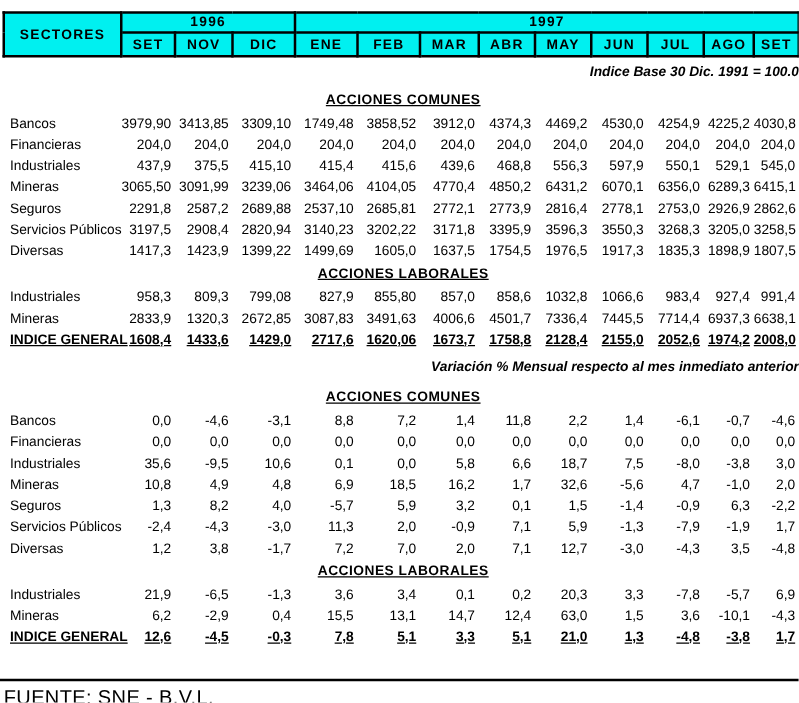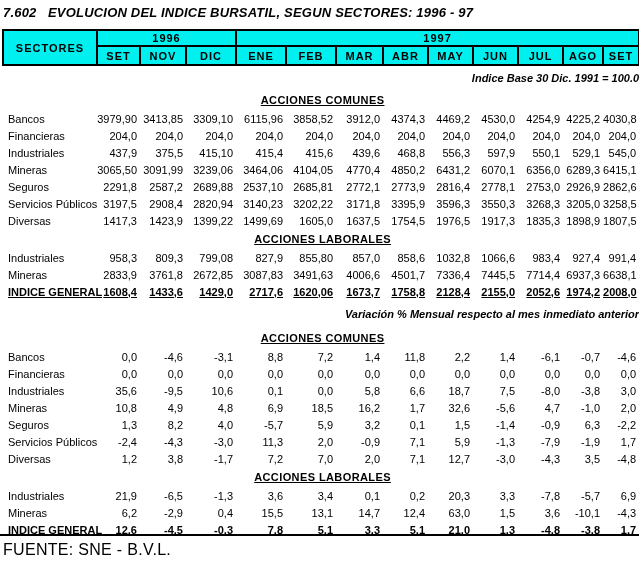--- a/index.html
+++ b/index.html
@@ -43,21 +43,20 @@
     position:absolute;left:0;right:0;bottom:3px;
   }
   .footer-line{border-top:2px solid #000;margin:0 0 5px 0;}
   .source{font-size:16px;padding-left:3px;letter-spacing:.3px;}
 </style>
 </head>
 <body>
 
 <div class="page">
 
-  <div class="title">7.602   EVOLUCION DEL INDICE BURSATIL, SEGUN SECTORES: 1996 - 97</div>
 
   <table class="idx">
     <colgroup>
       <col class="c-lbl">
       <col style="width:43px">
         <col style="width:46px">
         <col style="width:50px">
       <col style="width:50px">
         <col style="width:50px">
         <col style="width:47px">
@@ -94,21 +93,21 @@
           <td colspan="13">Indice Base 30 Dic. 1991 = 100.0</td>
         </tr>
         <tr class="section-row">
           <td colspan="13"><span class="u">ACCIONES COMUNES</span></td>
         </tr>
         <tr class="data-row">
           <td class="lbl">Bancos</td>
           <td class="num">3979,90</td>
           <td class="num">3413,85</td>
           <td class="num">3309,10</td>
-          <td class="num">6115,96</td>
+          <td class="num">1749,48</td>
           <td class="num">3858,52</td>
           <td class="num">3912,0</td>
           <td class="num">4374,3</td>
           <td class="num">4469,2</td>
           <td class="num">4530,0</td>
           <td class="num">4254,9</td>
           <td class="num">4225,2</td>
           <td class="num">4030,8</td>
         </tr>
         <tr class="data-row">
@@ -215,21 +214,21 @@
           <td class="num">858,6</td>
           <td class="num">1032,8</td>
           <td class="num">1066,6</td>
           <td class="num">983,4</td>
           <td class="num">927,4</td>
           <td class="num">991,4</td>
         </tr>
         <tr class="data-row">
           <td class="lbl">Mineras</td>
           <td class="num">2833,9</td>
-          <td class="num">3761,8</td>
+          <td class="num">1320,3</td>
           <td class="num">2672,85</td>
           <td class="num">3087,83</td>
           <td class="num">3491,63</td>
           <td class="num">4006,6</td>
           <td class="num">4501,7</td>
           <td class="num">7336,4</td>
           <td class="num">7445,5</td>
           <td class="num">7714,4</td>
           <td class="num">6937,3</td>
           <td class="num">6638,1</td>

